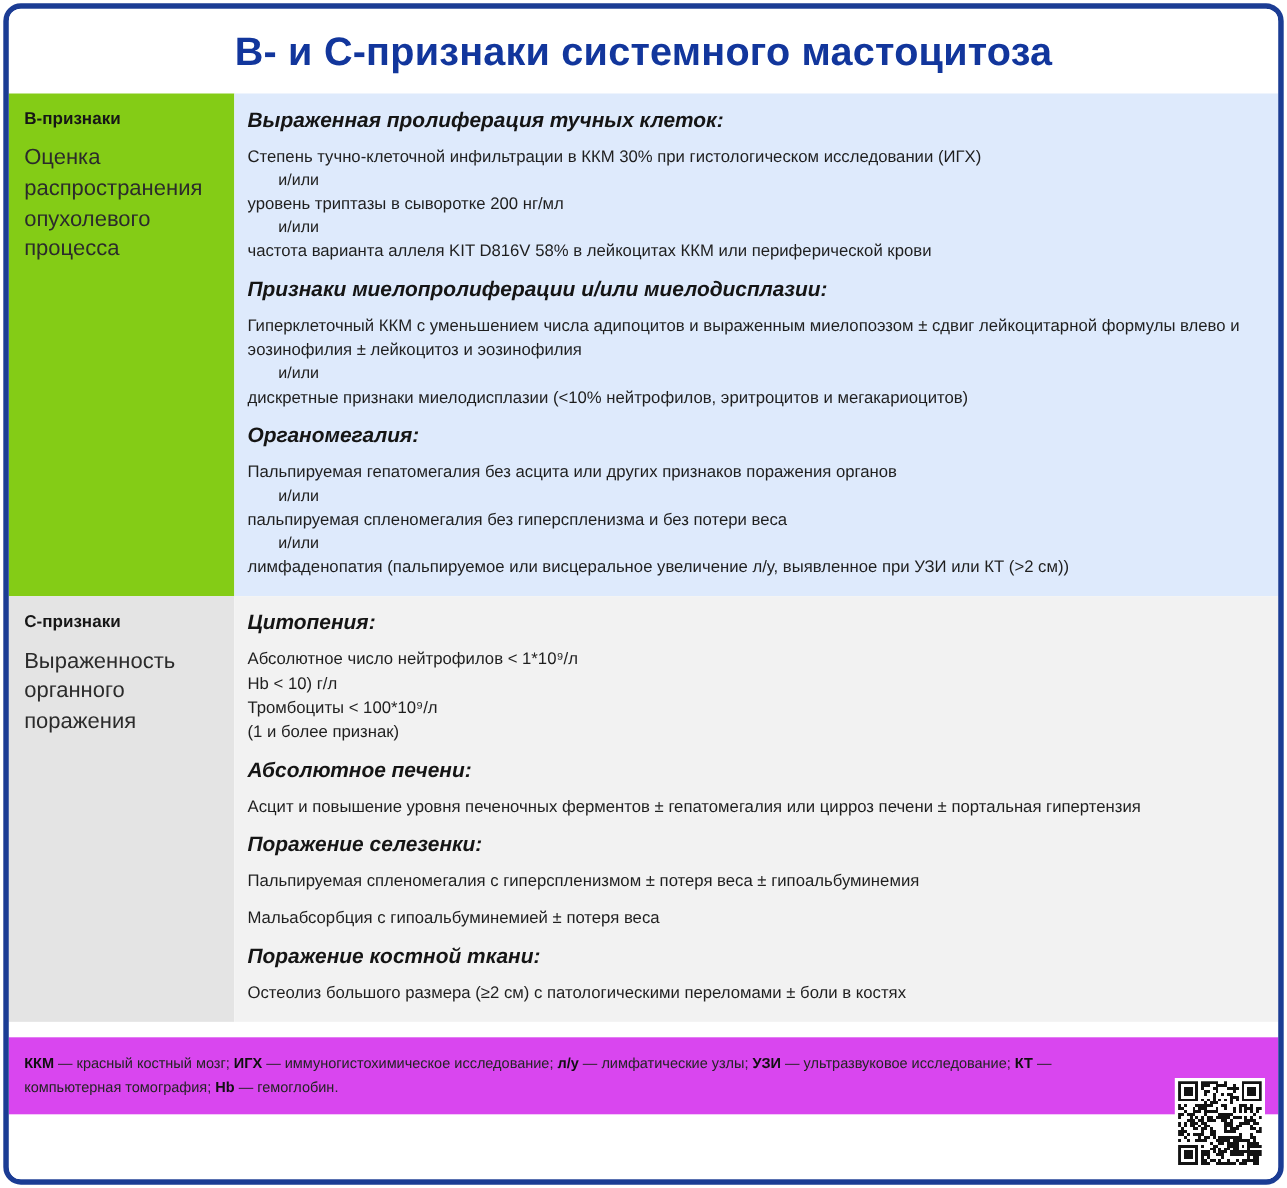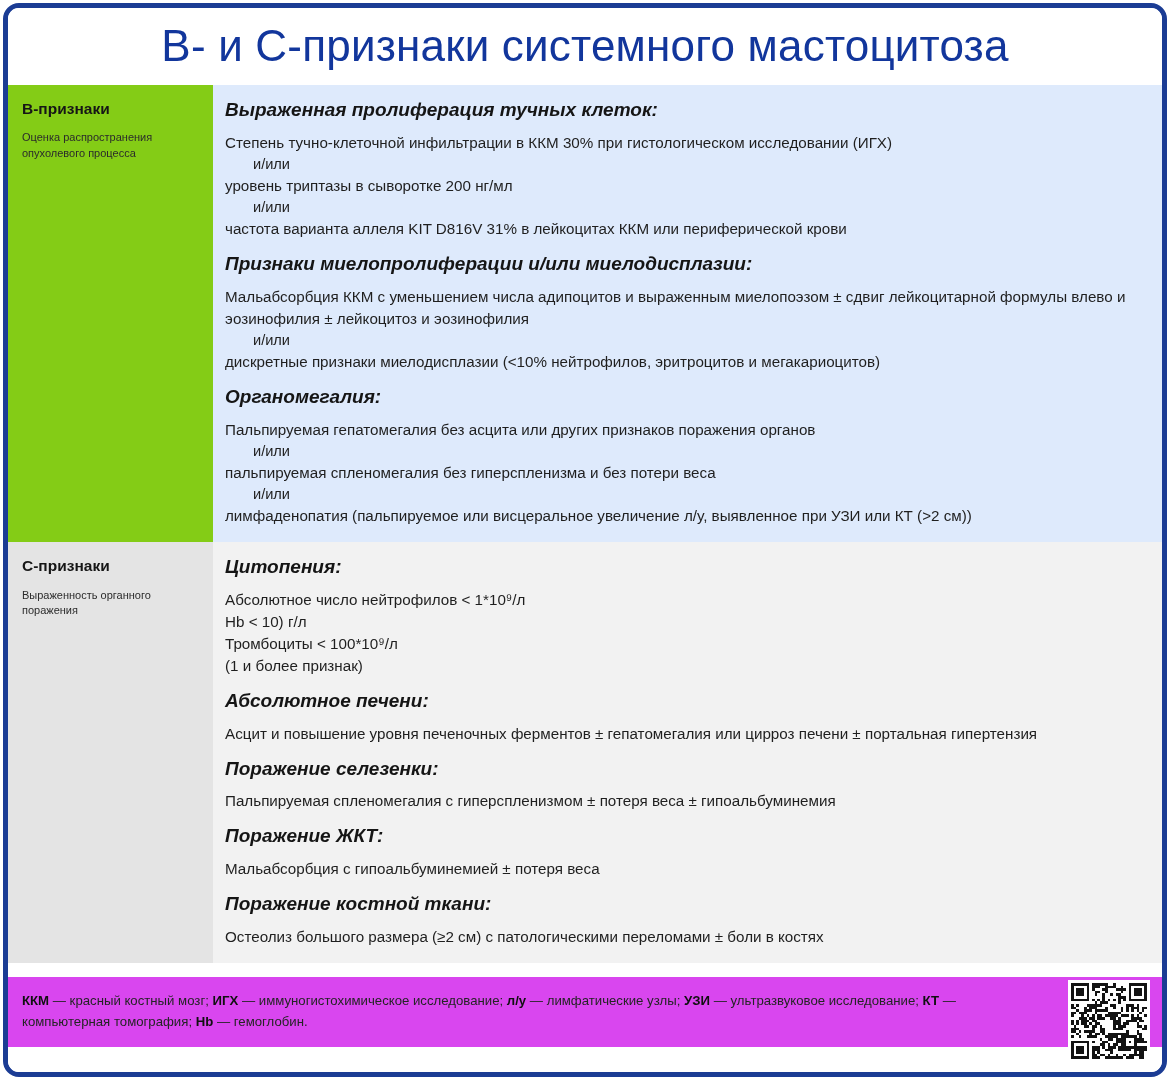--- a/index.html
+++ b/index.html
@@ -45,22 +45,22 @@
   
   .title-band {
     flex: 0 0 auto;
     height: 77px;
     display: flex;
     align-items: center;
     justify-content: center;
     background: #ffffff;
   }
   .title {
-    font-size: 44px;
-    font-weight: normal;
+    font-size: 36px;
+    font-weight: bold;
     color: #12369c;
     letter-spacing: 0.2px;
     line-height: 1.05;
     text-align: center;
     white-space: nowrap;
   }
 
   
   .table {
     flex: 0 0 auto;
@@ -85,21 +85,21 @@
     color: #1f1f1f;
   }
   .label-title {
     font-size: 15.5px;
     font-weight: bold;
     line-height: 1.25;
     margin-bottom: 12px;
     color: #161616;
   }
   .label-sub {
-    font-size: 11px;
+    font-size: 20px;
     font-weight: normal;
     line-height: 1.38;
     color: #2b2b2b;
   }
 
   .content-cell {
     flex: 1 1 auto;
     box-sizing: border-box;
     padding: 13px 12px 15px 12px;
     color: #1c1c1c;
@@ -187,28 +187,28 @@
           </div>
           <div class="content-cell">
 
             <div class="block">
               <div class="block-head">Выраженная пролиферация тучных клеток:</div>
               <div class="block-body">
                 <span class="line">Степень тучно-клеточной инфильтрации в ККМ 30% при гистологическом исследовании (ИГХ)</span>
                 <span class="line conj">и/или</span>
                 <span class="line">уровень триптазы в сыворотке 200 нг/мл</span>
                 <span class="line conj">и/или</span>
-                <span class="line">частота варианта аллеля KIT D816V 31% в лейкоцитах ККМ или периферической крови</span>
+                <span class="line">частота варианта аллеля KIT D816V 58% в лейкоцитах ККМ или периферической крови</span>
               </div>
             </div>
 
             <div class="block">
               <div class="block-head">Признаки миелопролиферации и/или миелодисплазии:</div>
               <div class="block-body">
-                <span class="line">Мальабсорбция ККМ с уменьшением числа адипоцитов и выраженным миелопоэзом ± сдвиг лейкоцитарной формулы влево и эозинофилия ± лейкоцитоз и эозинофилия</span>
+                <span class="line">Гиперклеточный ККМ с уменьшением числа адипоцитов и выраженным миелопоэзом ± сдвиг лейкоцитарной формулы влево и эозинофилия ± лейкоцитоз и эозинофилия</span>
                 <span class="line conj">и/или</span>
                 <span class="line">дискретные признаки миелодисплазии (&lt;10% нейтрофилов, эритроцитов и мегакариоцитов)</span>
               </div>
             </div>
 
             <div class="block">
               <div class="block-head">Органомегалия:</div>
               <div class="block-body">
                 <span class="line">Пальпируемая гепатомегалия без асцита или других признаков поражения органов</span>
                 <span class="line conj">и/или</span>
@@ -246,21 +246,20 @@
             </div>
 
             <div class="block">
               <div class="block-head">Поражение селезенки:</div>
               <div class="block-body">
                 <span class="line">Пальпируемая спленомегалия с гиперспленизмом ± потеря веса ± гипоальбуминемия</span>
               </div>
             </div>
 
             <div class="block">
-              <div class="block-head">Поражение ЖКТ:</div>
               <div class="block-body">
                 <span class="line">Мальабсорбция с гипоальбуминемией ± потеря веса</span>
               </div>
             </div>
 
             <div class="block">
               <div class="block-head">Поражение костной ткани:</div>
               <div class="block-body">
                 <span class="line">Остеолиз большого размера (≥2 см) с патологическими переломами ± боли в костях</span>
               </div>

